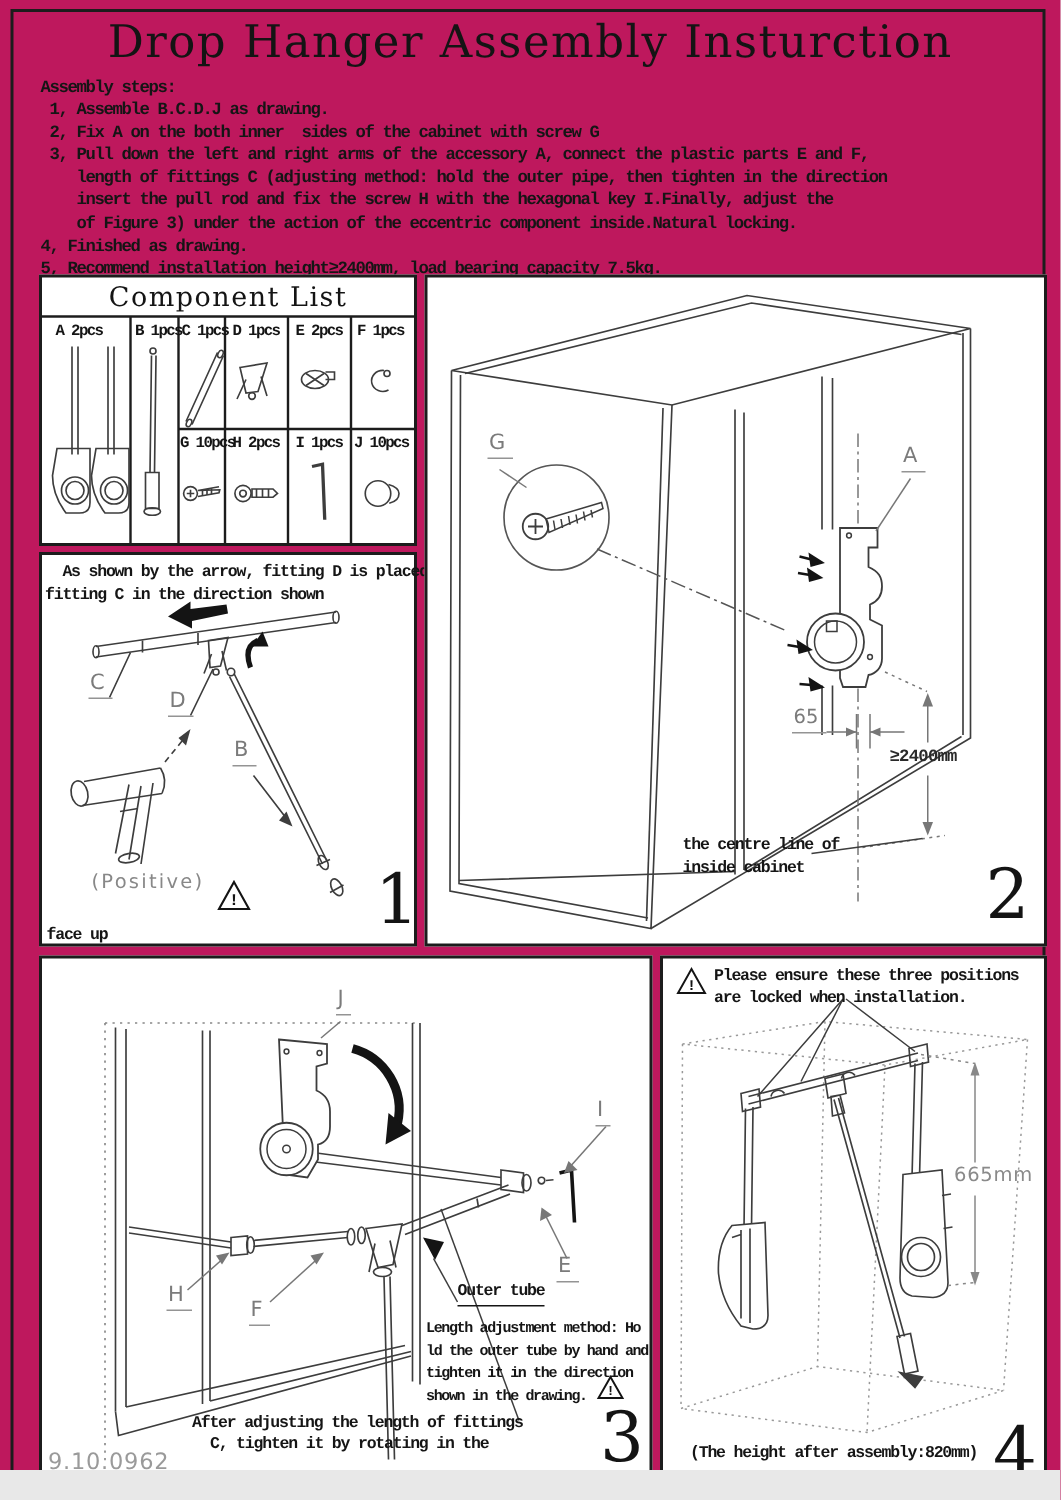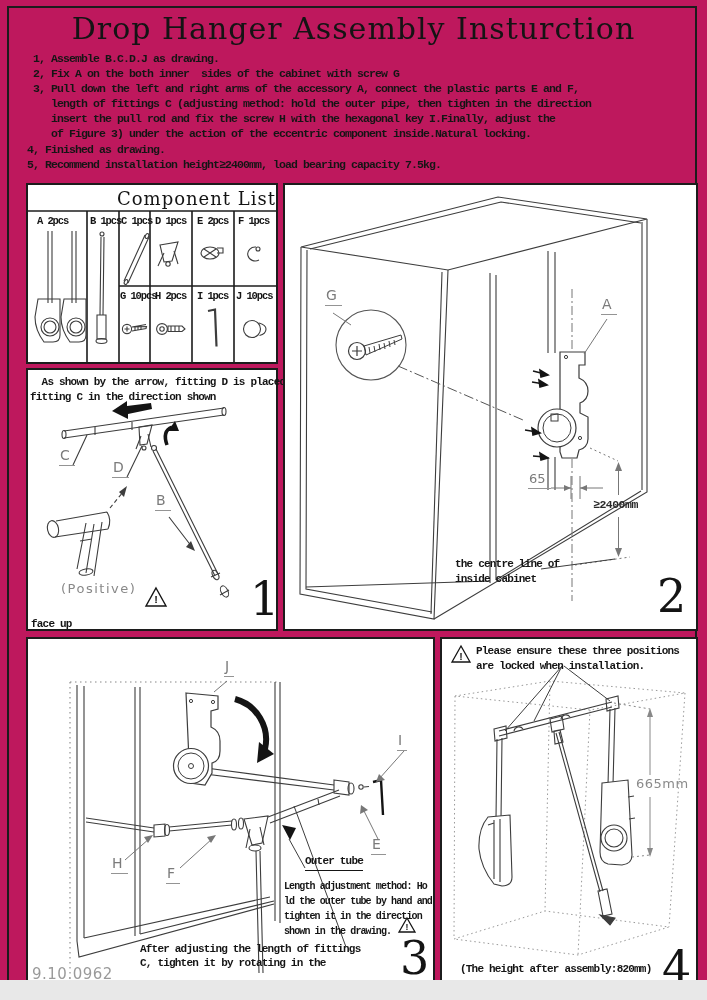--- a/index.html
+++ b/index.html
@@ -18,35 +18,36 @@
   #p4{left:440px;top:637px;width:258px;height:351px}
   .t{position:absolute;font:700 11px/14.5px "Liberation Mono",monospace;letter-spacing:-0.8px;
      white-space:pre;color:#151515}
   .small{font-size:10px;line-height:15.5px;letter-spacing:-0.9px}
   .plbl{position:absolute;color:#7b7b7b;font:400 14px/15px "DejaVu Sans",sans-serif;
         border-bottom:1px solid #949494;padding:0 5px 2px 1px}
   .big{position:absolute;font:400 46px/1 "DejaVu Serif",serif;color:#141414}
   .pos{position:absolute;font:400 13px/15px "DejaVu Sans",sans-serif;color:#888;letter-spacing:1.5px}
   .code{position:absolute;font:400 15px/16px "DejaVu Sans",sans-serif;color:#9a9a9a;letter-spacing:.5px}
   .clabel{position:absolute;font:700 10.5px/12px "Liberation Mono",monospace;letter-spacing:-1.1px;white-space:pre;color:#151515}
-  .cl-title{position:absolute;left:0;right:0;top:3px;text-align:right;
+  .cl-title{position:absolute;left:0;right:0;top:3px;text-align:center;
             font:400 18px/21px "DejaVu Serif",serif;letter-spacing:1px;color:#141414}
   .dim{position:absolute;font:400 13px/14px "DejaVu Sans",sans-serif;color:#8a8a8a;letter-spacing:.5px}
   .dimdark{position:absolute;font:700 11.5px/13px "Liberation Mono",monospace;letter-spacing:-0.5px;color:#2a2a2a}
   svg.art{position:absolute;left:0;top:0;overflow:visible}
 </style>
 </head>
 <body>
 
 <div class="page">
   <div class="frame"></div>
 
   <div class="title">Drop Hanger Assembly Insturction</div>
 
   <div class="steps">
+    <div class="ln">Assembly steps:</div>
     <div class="ln"> 1, Assemble B.C.D.J as drawing.</div>
     <div class="ln"> 2, Fix A on the both inner  sides of the cabinet with screw G</div>
     <div class="ln"> 3, Pull down the left and right arms of the accessory A, connect the plastic parts E and F,</div>
     <div class="ln">    length of fittings C (adjusting method: hold the outer pipe, then tighten in the direction</div>
     <div class="ln">    insert the pull rod and fix the screw H with the hexagonal key I.Finally, adjust the</div>
     <div class="ln">    of Figure 3) under the action of the eccentric component inside.Natural locking.</div>
     <div class="ln">4, Finished as drawing.</div>
     <div class="ln">5, Recommend installation height≥2400mm, load bearing capacity 7.5kg.</div>
   </div>
 
@@ -326,21 +327,21 @@
     <div class="plbl" style="left:196px;top:20px">J</div>
     <div class="plbl" style="left:369px;top:94px">I</div>
     <div class="plbl" style="left:343px;top:198px">E</div>
     <div class="plbl" style="left:83px;top:217px">H</div>
     <div class="plbl" style="left:138px;top:227px">F</div>
     <div class="t" style="left:277px;top:215px;border-bottom:1px solid #151515;padding-bottom:1px">Outer tube</div>
     <div class="t small" style="left:256px;top:240px">Length adjustment method: Ho</div>
     <div class="t small" style="left:256px;top:255px">ld the outer tube by hand and</div>
     <div class="t small" style="left:256px;top:270px">tighten it in the direction</div>
     <div class="t small" style="left:256px;top:285px">shown in the drawing.</div>
-    <div class="t" style="left:112px;top:303px">After adjusting the length of fittings</div>
+    <div class="t" style="left:100px;top:303px">After adjusting the length of fittings</div>
     <div class="t" style="left:112px;top:317px">C, tighten it by rotating in the</div>
     <div class="code" style="left:4px;top:327px">9.10.0962</div>
     <div class="big" style="left:372px;top:296px">3</div>
   </div>
 
   <div class="panel" id="p4">
     <svg class="art" width="254" height="347">
 
       <g stroke="#999" stroke-width="1" stroke-dasharray="1.5 3" fill="none">
         <path d="M13,57 L108,42 L243,54 L148,71 Z"></path>

